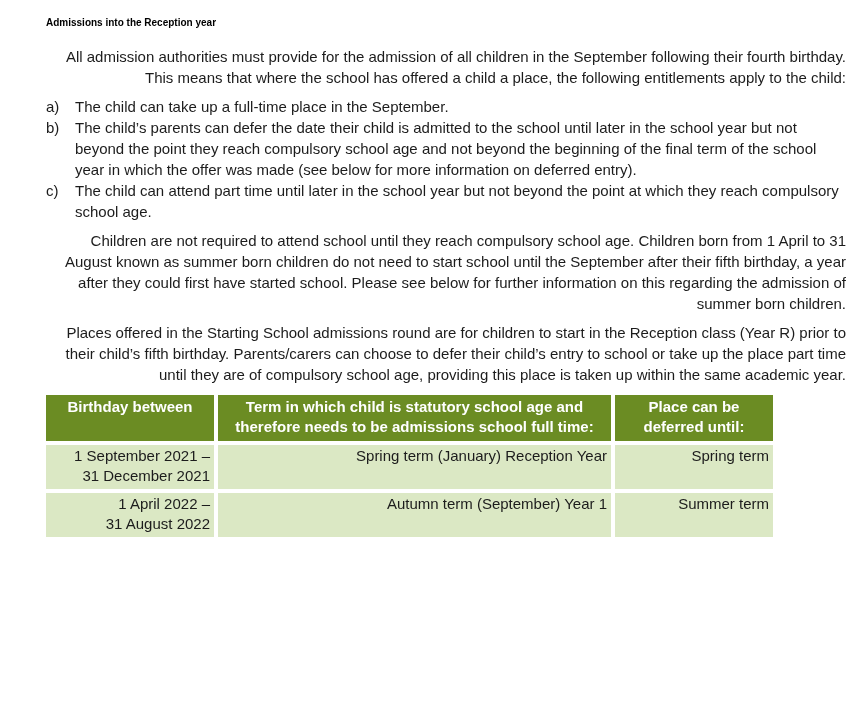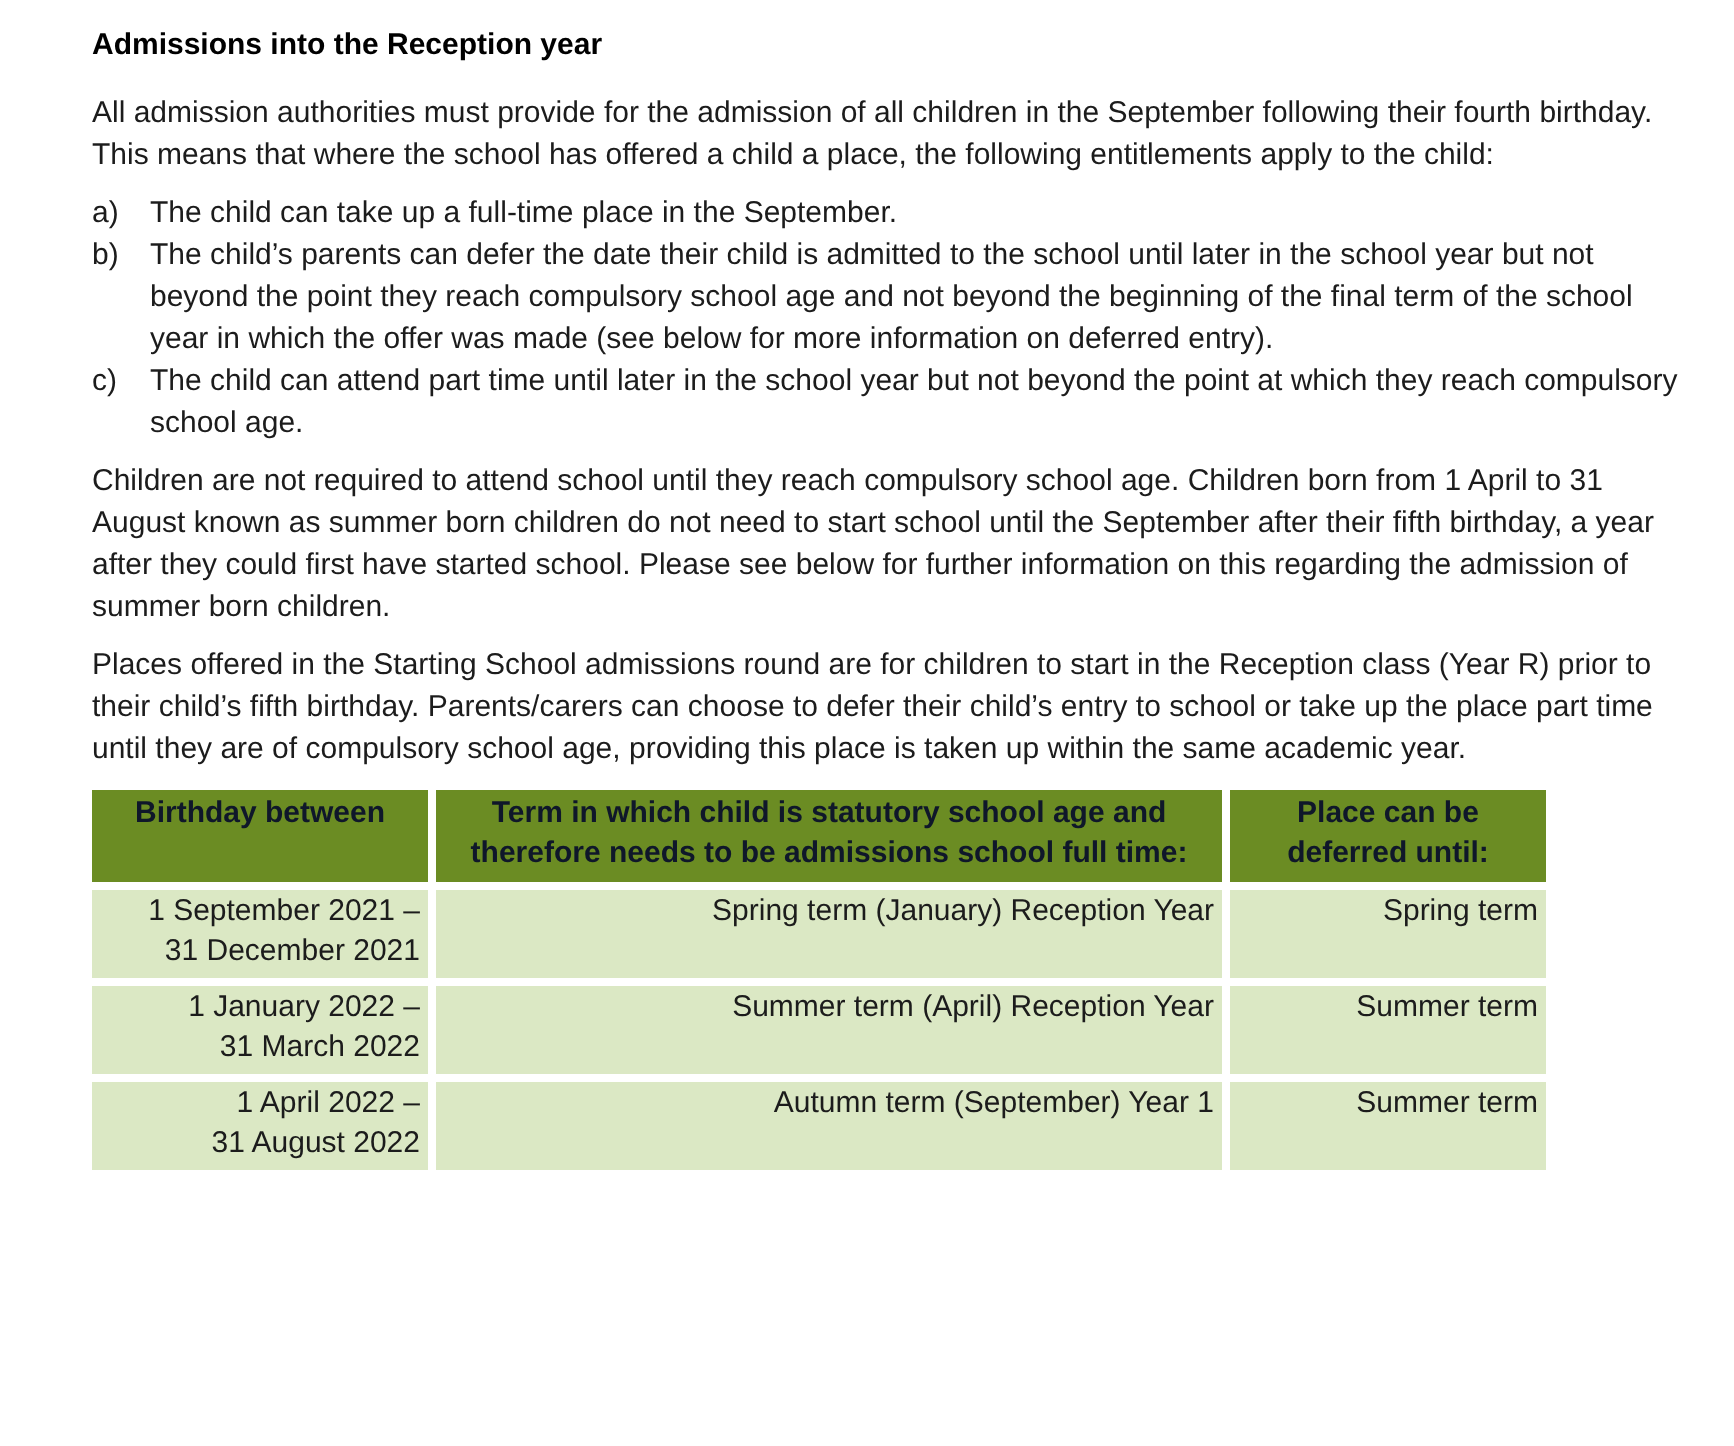--- a/index.html
+++ b/index.html
@@ -14,29 +14,29 @@
     height: 723px;
     font-family: "Liberation Sans", sans-serif;
     font-size: 15px;
     line-height: 21px;
     color: var(--text);
     overflow: hidden;
   }
   .page { padding: 13px 21px 0 46px; }
 
   .doc-heading {
-    font-size: 15px;
+    font-size: 10px;
     line-height: 20px;
     font-weight: bold;
     color: #000;
     margin: 0 0 13px 0;
   }
   .doc-heading.second { margin-top: 17px; margin-bottom: 13px; }
 
-  p.para { margin: 0 0 8px 0; }
+  p.para { margin: 0 0 8px 0; text-align: right; }
   p.para.last { margin: 16px 0 0 0; }
 
   .list { margin: 0 0 8px 0; }
   .list-item { display: flex; }
   .list-marker { flex: none; width: 29px; }
   .list-text { flex: 1; }
 
   table.deferral {
     border-collapse: separate;
     border-spacing: 0;
@@ -44,21 +44,21 @@
     width: 731px;
     margin: 8px 0 16px -2px;
     line-height: 20px;
   }
   table.deferral th, table.deferral td {
     border: 2px solid #ffffff;
     vertical-align: top;
   }
   table.deferral th {
     background: var(--header-bg);
-    color: #0f172a;
+    color: #ffffff;
     font-weight: bold;
     text-align: center;
     padding: 2px 6px 4px 6px;
   }
   table.deferral td {
     background: var(--row-bg);
     text-align: right;
     padding: 1px 4px 3px 4px;
   }
   td.col-birthday { white-space: pre-line; }
@@ -109,26 +109,20 @@
       </tr>
     </thead>
     <tbody>
       <tr>
         <td class="col-birthday">1 September 2021 –
 31 December 2021</td>
         <td>Spring term (January) Reception Year</td>
         <td>Spring term</td>
       </tr>
       <tr>
-        <td class="col-birthday">1 January 2022 –
-31 March 2022</td>
-        <td>Summer term (April) Reception Year</td>
-        <td>Summer term</td>
-      </tr>
-      <tr>
         <td class="col-birthday">1 April 2022 –
 31 August 2022</td>
         <td>Autumn term (September) Year 1</td>
         <td>Summer term</td>
       </tr>
     </tbody>
   </table>
 
 
 </div>

